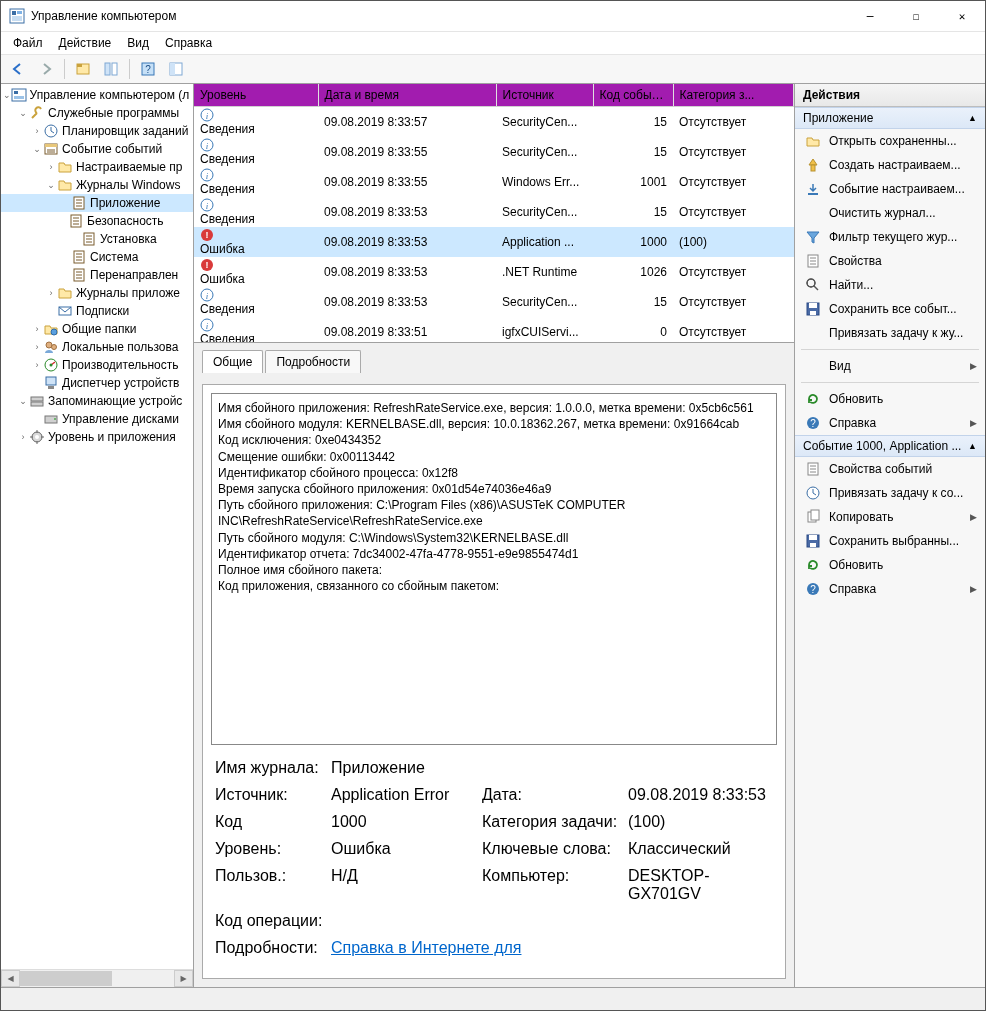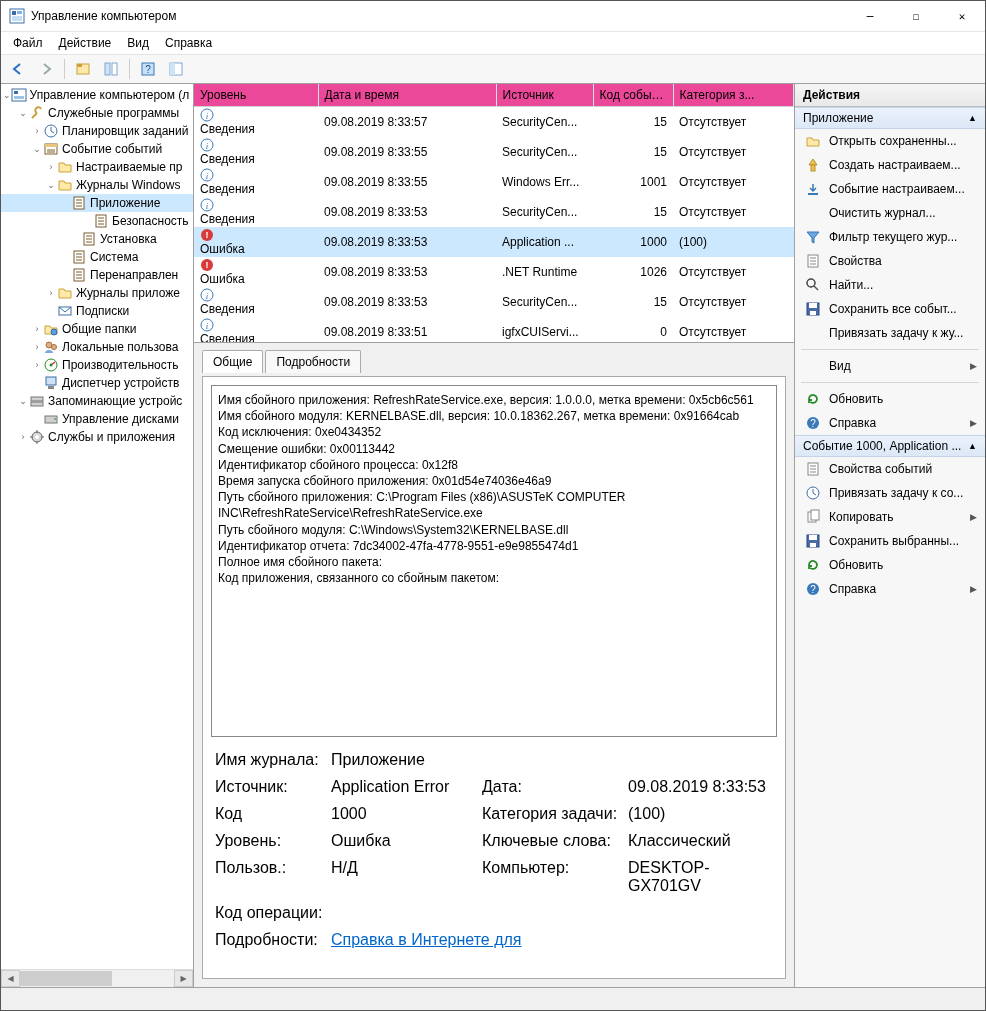--- a/index.html
+++ b/index.html
@@ -17,32 +17,32 @@
 .content{flex:1;display:flex;min-height:0}
 .tree-pane{width:192px;overflow:auto;border-right:1px solid #a0a0a0;background:#fff;position:relative}
 .tree{padding:2px 0}
 .tree-row{display:flex;align-items:center;height:18px;white-space:nowrap;padding-right:4px}
 .tree-row.sel{background:#cce8ff}
 .expander{width:12px;text-align:center;font-size:9px;color:#6a6a6a;user-select:none}
 .tree-icon{width:16px;height:16px;margin-right:3px;flex:none}
 .middle-pane{flex:1;display:flex;flex-direction:column;min-width:0;border-right:1px solid #a0a0a0}
 .events-wrap{flex:0 0 258px;overflow:hidden;border-bottom:1px solid #a0a0a0}
 .events-wrap table{width:100%;border-collapse:collapse;font-size:12px;table-layout:fixed}
-.events-wrap th{text-align:left;font-weight:400;height:22px;padding:0 6px;border-right:1px solid #e0e0e0;border-bottom:1px solid #d0d0d0;background:#ec4899;overflow:hidden;white-space:nowrap;text-overflow:ellipsis}
+.events-wrap th{text-align:left;font-weight:400;height:22px;padding:0 6px;border-right:1px solid #e0e0e0;border-bottom:1px solid #d0d0d0;background:#a21caf;overflow:hidden;white-space:nowrap;text-overflow:ellipsis}
 .events-wrap td{padding:1px 6px;height:17px;overflow:hidden;white-space:nowrap;text-overflow:ellipsis}
 .events-wrap tr.sel td{background:#cce8ff}
 .lvl-icon{width:14px;height:14px;vertical-align:-3px;margin-right:3px}
 .detail-pane{flex:1;display:flex;flex-direction:column;min-height:0;background:#f0f0f0}
 .detail-title{height:22px;display:flex;align-items:center;padding:0 6px;background:linear-gradient(#f5f5f5,#e8e8e8);border-bottom:1px solid #bdbdbd}
 .detail-title .t{flex:1}
 .detail-title .x{font-size:14px;font-weight:bold;cursor:default;padding:0 4px}
 .tabs{display:flex;padding:6px 8px 0 8px}
 .tab{padding:4px 10px;border:1px solid #aaa;border-bottom:none;background:#f8f8f8;border-radius:2px 2px 0 0;margin-right:2px;position:relative;top:1px}
 .tab.active{background:#fff;z-index:2}
-.tab-body{flex:1;margin:4px 8px 8px 8px;border:1px solid #aaa;background:#fff;display:flex;flex-direction:column;min-height:0;font-size:12px}
+.tab-body{flex:1;margin:12px 8px 8px 8px;border:1px solid #aaa;background:#fff;display:flex;flex-direction:column;min-height:0;font-size:12px}
 .msg-box{margin:8px;border:1px solid #888;background:#fff;padding:6px;flex:0 0 338px;overflow:auto;line-height:1.35}
 .fld-grid{margin:6px 12px 10px 12px;display:grid;grid-template-columns:110px 1fr 140px 1fr;row-gap:9px;column-gap:6px;font-size:16px}
 .fld-grid .lbl{color:#000}
 .actions-pane{width:190px;background:#a21caf;display:flex;flex-direction:column}
 .actions-hdr{height:22px;display:flex;align-items:center;padding:0 8px;font-weight:bold;border-bottom:1px solid #bdbdbd;background:linear-gradient(#f5f5f5,#e8e8e8)}
 .actions-list{flex:1;overflow:auto;background:#f7f7f7}
 .act-group{padding:3px 8px;background:linear-gradient(#eaf1fb,#dce8f7);border-top:1px solid #c2d3ea;border-bottom:1px solid #c2d3ea;display:flex;align-items:center}
 .act-group .arrow{margin-left:auto;font-size:9px}
 .act-item{display:flex;align-items:center;padding:4px 8px 4px 10px;gap:8px}
 .act-item .arr{margin-left:auto;font-size:9px;color:#555}
@@ -191,21 +191,21 @@
             <span class="tree-icon">
               <svg width="16" height="16">
                 <rect x="3" y="2" width="10" height="12" fill="#fff" stroke="#7a5c2e"></rect>
                 <line x1="5" y1="5" x2="11" y2="5" stroke="#7a5c2e"></line>
                 <line x1="5" y1="8" x2="11" y2="8" stroke="#7a5c2e"></line>
                 <line x1="5" y1="11" x2="11" y2="11" stroke="#7a5c2e"></line>
               </svg>
             </span>
             <span>Приложение</span>
           </div>
-          <div class="tree-row" style="padding-left: 80px;">
+          <div class="tree-row" style="padding-left: 55px;">
             <span class="expander"></span>
             <span class="tree-icon">
               <svg width="16" height="16">
                 <rect x="3" y="2" width="10" height="12" fill="#fff" stroke="#7a5c2e"></rect>
                 <line x1="5" y1="5" x2="11" y2="5" stroke="#7a5c2e"></line>
                 <line x1="5" y1="8" x2="11" y2="8" stroke="#7a5c2e"></line>
                 <line x1="5" y1="11" x2="11" y2="11" stroke="#7a5c2e"></line>
               </svg>
             </span>
             <span>Безопасность</span>
@@ -329,21 +329,21 @@
           </div>
           <div class="tree-row" style="padding-left: 16px;">
             <span class="expander">›</span>
             <span class="tree-icon">
               <svg width="16" height="16">
                 <circle cx="8" cy="8" r="5" fill="#d8d8d8" stroke="#666"></circle>
                 <circle cx="8" cy="8" r="2" fill="#fff"></circle>
                 <path d="M8 1v3M8 12v3M1 8h3M12 8h3" stroke="#666"></path>
               </svg>
             </span>
-            <span>Службы и приложения</span>
+            <span>Уровень и приложения</span>
           </div>
         </div>
       <div class="hscroll">
         <div class="sbtn">◀</div>
           <div class="track">
             <div class="thumb"></div>
           </div>
           <div class="sbtn">▶</div>
       </div>
     </div>

